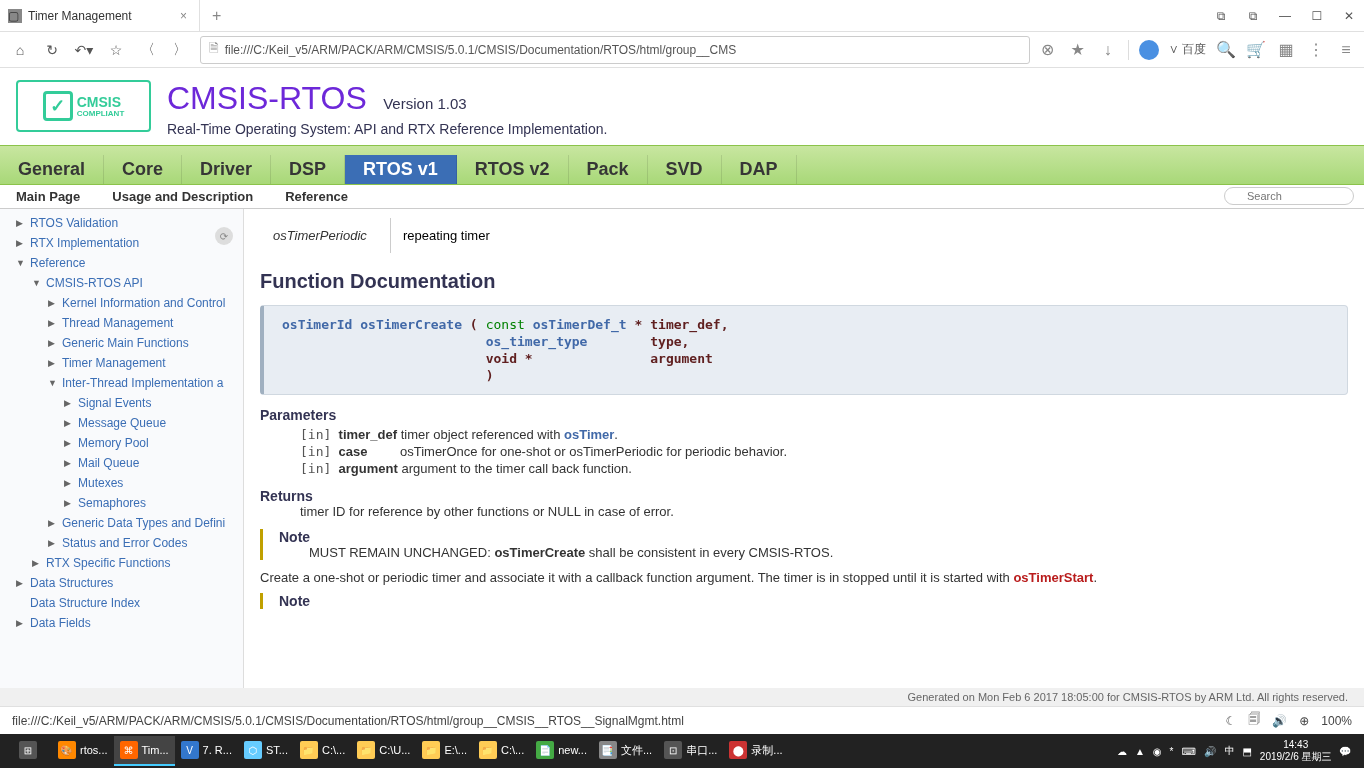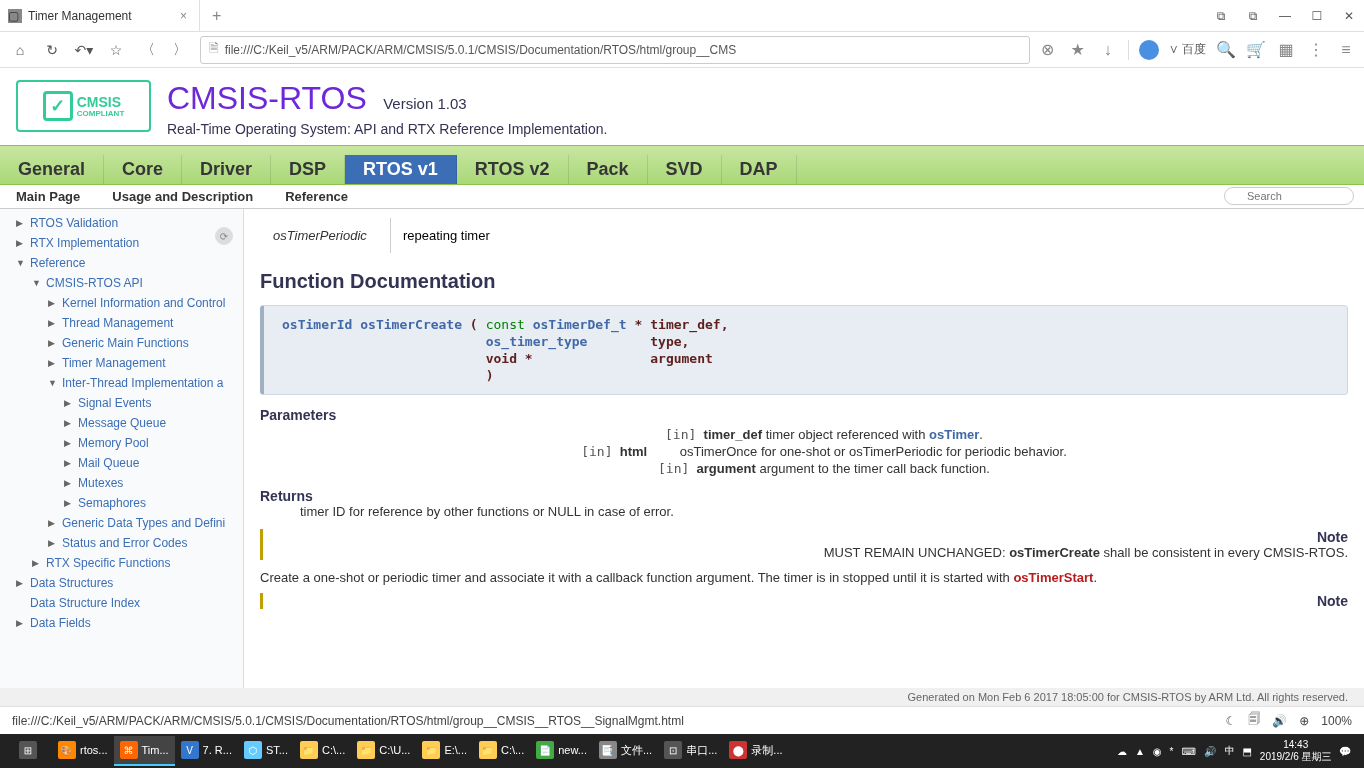--- a/index.html
+++ b/index.html
@@ -66,30 +66,30 @@
 
 h2.section { font-size: 20px; color: #333353; font-weight: bold; margin: 16px 0 12px; }
 .func-sig { background: #e8edf3; border: 1px solid #d0d8e0; border-radius: 4px; padding: 10px 14px; font-family: Consolas, monospace; font-size: 13px; color: #602020; margin-bottom: 12px; border-left: 4px solid #a0b0c0; }
 .func-sig .type-link { color: #4169a8; font-weight: bold; }
 .func-sig .kw { color: #008000; }
 .func-sig .bold { font-weight: bold; }
 .func-sig table { border-collapse: collapse; }
 .func-sig td { padding: 1px 4px; }
 
 .params h3 { font-size: 14px; color: #333353; font-weight: bold; margin-bottom: 4px; }
-.param-row { padding-left: 40px; font-size: 13px; color: #333; margin-bottom: 2px; font-family: Verdana, sans-serif; text-align: center; }
+.param-row { padding-left: 40px; font-size: 13px; color: #333; margin-bottom: 2px; font-family: Verdana, sans-serif; }
 .param-dir { font-family: Consolas, monospace; color: #555; }
 .param-name { font-weight: bold; font-family: Verdana, sans-serif; }
 .param-row a { color: #4169a8; font-weight: bold; text-decoration: none; }
 
 .returns { margin-top: 12px; }
 .returns h3 { font-size: 14px; color: #333353; font-weight: bold; }
 .returns p { padding-left: 40px; font-size: 13px; color: #333; }
 
-.note { margin-top: 10px; border-left: 3px solid #c0a000; padding-left: 8px; text-align: right; }
+.note { margin-top: 10px; border-left: 3px solid #c0a000; padding-left: 16px; }
 .note h3 { font-size: 14px; color: #333353; font-weight: bold; }
 .note p { padding-left: 30px; font-size: 13px; color: #333; }
 .note .mono { font-family: Verdana, sans-serif; font-weight: bold; }
 
 .desc-line { font-size: 13px; color: #333; margin-top: 10px; }
 .desc-line a { color: #b91c1c; font-weight: bold; text-decoration: none; }
 
 
 .status-bar { position: absolute; bottom: 34px; left: 0; right: 0; height: 28px; background: #fff; border-top: 1px solid #e0e0e0; display: flex; align-items: center; padding: 0 12px; font-size: 12px; color: #444; }
 .status-bar .right { margin-left: auto; display: flex; align-items: center; gap: 12px; }
@@ -317,21 +317,21 @@
 
     <div class="params">
       <h3>Parameters</h3>
       <div class="param-row">
         <span class="param-dir">[in]</span>&nbsp;
         <span class="param-name">timer_def</span>
         <span> timer object referenced with </span><a>osTimer</a><span>.</span>
       </div>
       <div class="param-row">
         <span class="param-dir">[in]</span>&nbsp;
-        <span class="param-name">html</span>&nbsp;&nbsp;&nbsp;&nbsp;&nbsp;&nbsp;&nbsp;&nbsp;
+        <span class="param-name">case</span>&nbsp;&nbsp;&nbsp;&nbsp;&nbsp;&nbsp;&nbsp;&nbsp;
         <span>osTimerOnce for one-shot or osTimerPeriodic for periodic behavior.</span>
       </div>
       <div class="param-row">
         <span class="param-dir">[in]</span>&nbsp;
         <span class="param-name">argument</span>
         <span> argument to the timer call back function.</span>
       </div>
     </div>
 
     <div class="returns">

